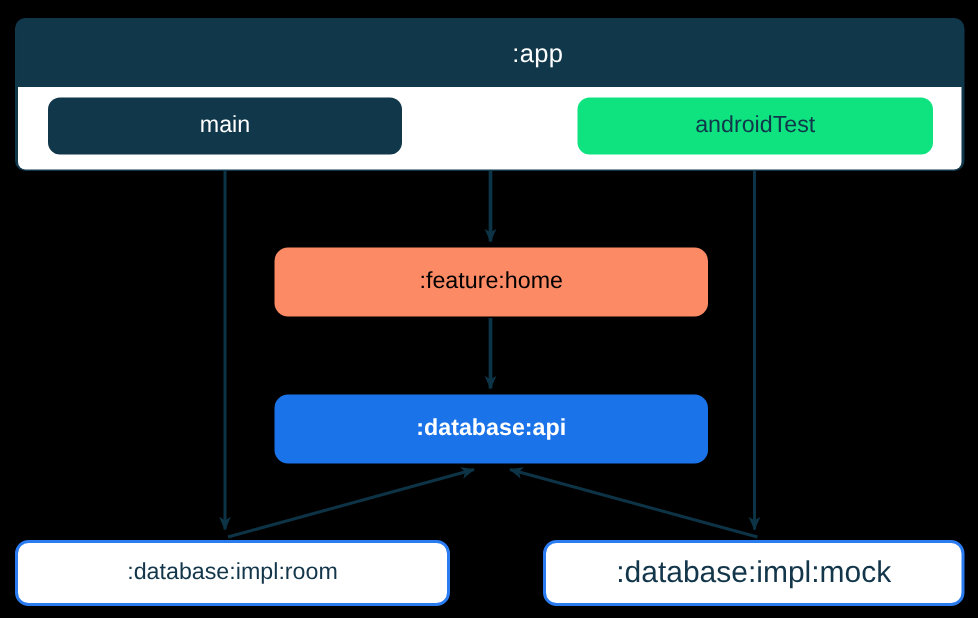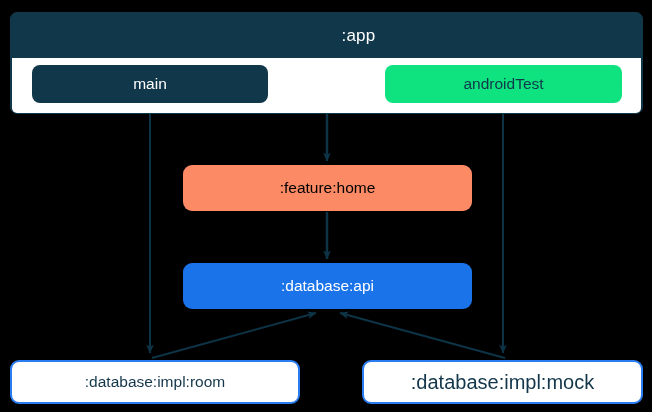--- a/index.html
+++ b/index.html
@@ -103,20 +103,21 @@
   }
   #node-database-api {
     left: 183px;
     top: 263px;
     width: 289px;
     height: 46px;
     background: #1a73e8;
     border-radius: 9px;
     color: #ffffff;
     font-size: 15.5px;
+    font-weight: bold;
   }
   #node-database-impl-room {
     left: 10px;
     top: 360px;
     width: 290px;
     height: 44px;
     background: #ffffff;
     border: 2px solid #2b7cf0;
     border-radius: 9px;
     color: #13364a;

